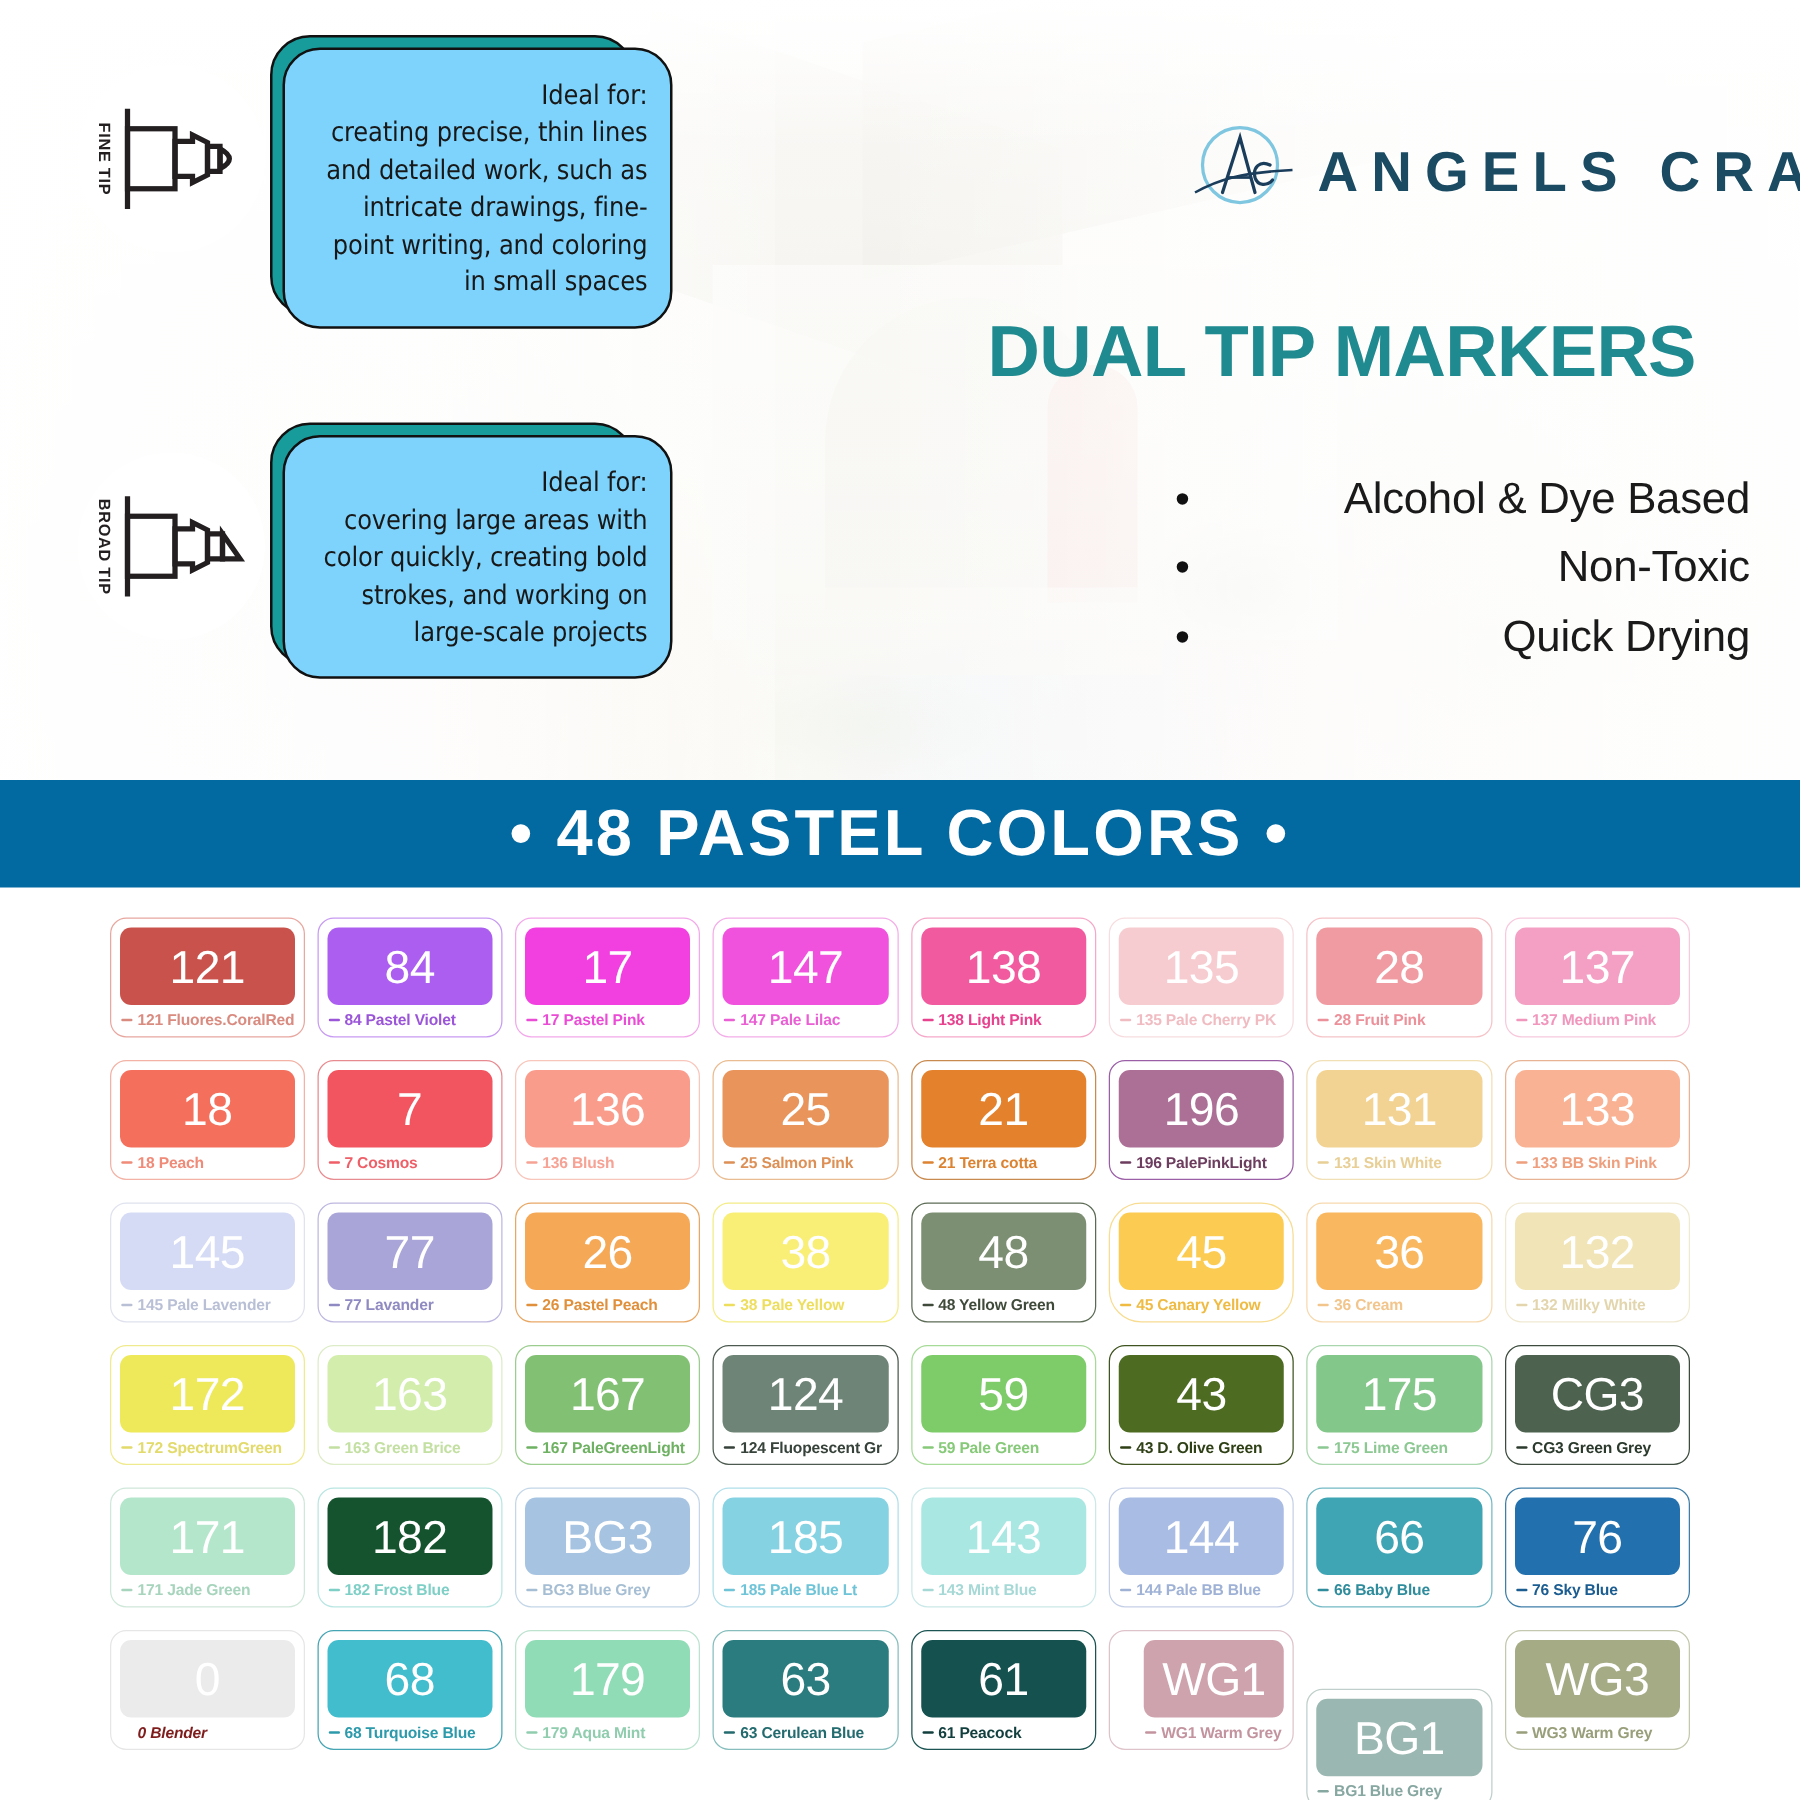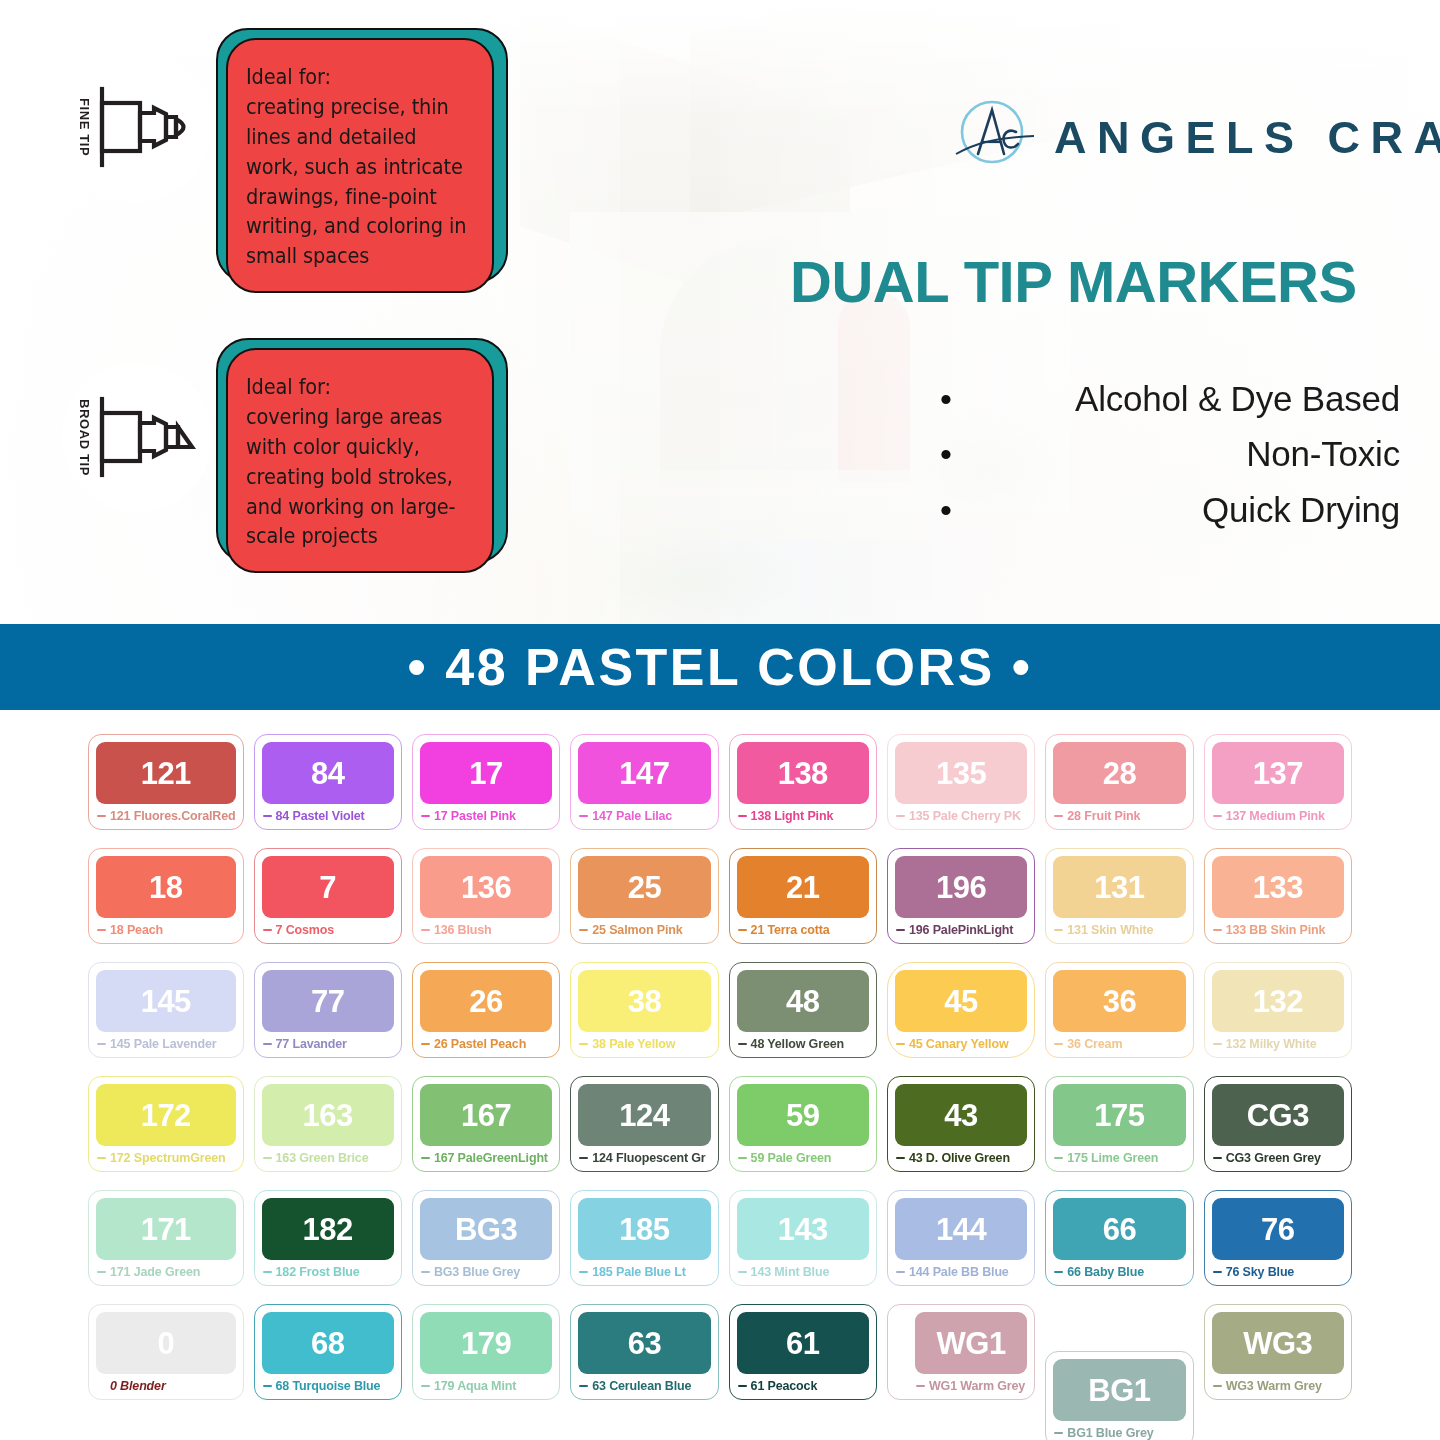--- a/index.html
+++ b/index.html
@@ -125,26 +125,26 @@
   .cardwrap { position: relative; margin-left: 14px; }
   .card-shadow {
     position: absolute; left: -10px; top: -10px;
     width: 292px; height: 100%;
     background: #179b9b;
     border-radius: 32px;
     border: 2px solid #111;
   }
   .card {
     position: relative;
-    width: 268px;
-    background: #ef4444;
+    width: 312px;
+    background: #7dd3fc;
     border: 2.5px solid #111;
     border-radius: 30px;
     padding: 22px 18px 20px;
-    text-align: left;
+    text-align: right;
   }
   .card p {
     font-family: "DejaVu Sans Condensed", "Liberation Sans Narrow", "Liberation Sans", sans-serif;
     font-size: 21.5px;
     line-height: 1.39;
     color: #181818;
     font-weight: 500;
     letter-spacing: -.1px;
   }
   .card .lead { display: block; }
@@ -227,22 +227,22 @@
     height: 96px;
   }
   .sw-chip {
     flex: 1;
     border-radius: 9px;
     display: flex; align-items: center; justify-content: center;
     min-height: 0;
   }
   .sw-num {
     color: #ffffff;
-    font-size: 31px;
-    font-weight: 700;
+    font-size: 37px;
+    font-weight: 400;
     letter-spacing: -.5px;
     line-height: 1;
   }
   .sw-label {
     display: flex; align-items: center; gap: 4px;
     margin-top: 4px;
     padding-left: 1px;
     height: 16px;
   }
   .sw-dash { width: 9px; height: 1.6px; flex-shrink: 0; border-radius: 1px; }

